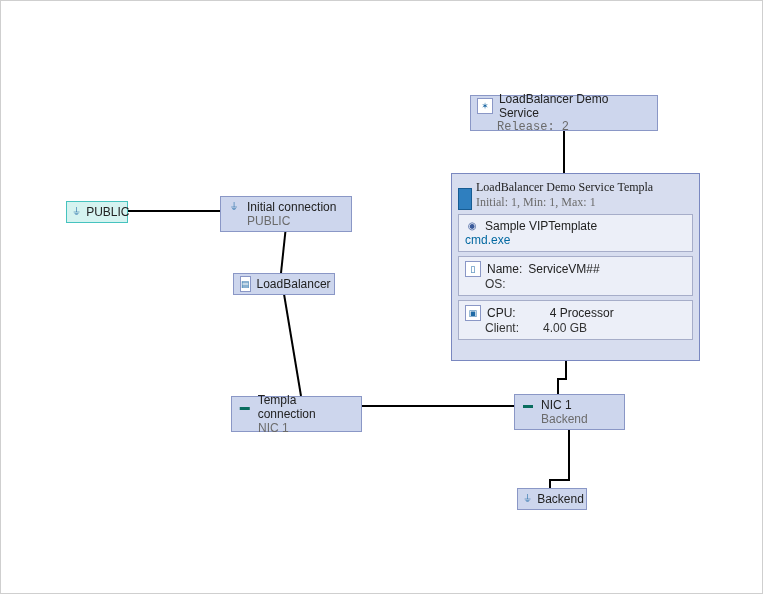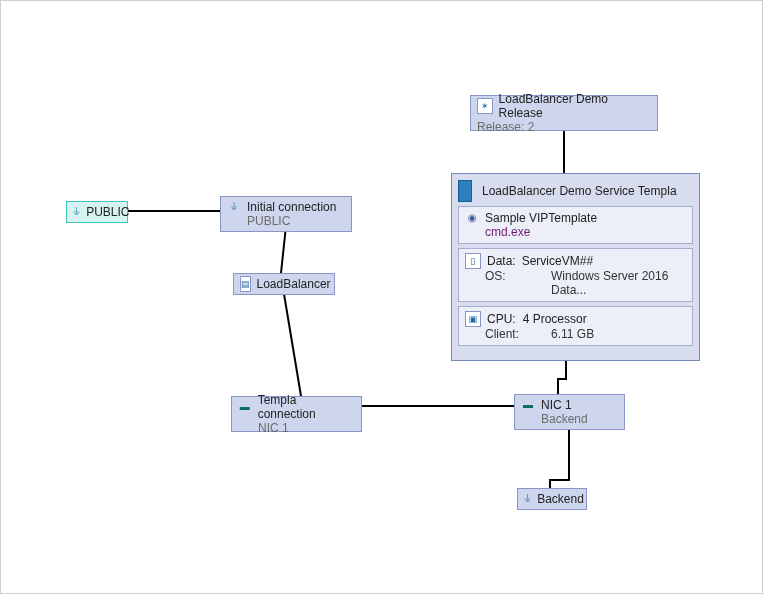--- a/index.html
+++ b/index.html
@@ -54,22 +54,22 @@
     padding: 6px;
   }
   .sub-box {
     box-sizing: border-box;
     border: 1px solid #a6adc9;
     background: #eceff8;
     padding: 4px 6px;
     margin-top: 4px;
   }
   .sub-box .title { color: #222; display: flex; align-items: center; gap: 6px; }
-  .sub-box .sub { color: #701a75; margin-left: 20px; }
-  .kv { display: flex; gap: 12px; margin-left: 20px; }
+  .sub-box .sub { color: #0369a1; }
+  .kv { display: flex; gap: 4px; margin-left: 20px; }
   .kv .k { min-width: 54px; }
   .icon {
     display: inline-block;
     width: 14px; height: 14px;
     text-align: center;
     line-height: 14px;
     font-size: 10px;
     color: #1f6aa5;
   }
   .icon.box {
@@ -143,60 +143,60 @@
     </div>
 
     <div class="node" style="left:516px; top:487px; width:70px; height:22px;">
       <span class="icon">⏚</span>
       <span class="text-main">Backend</span>
     </div>
 
     <div class="node two-line" style="left:469px; top:94px; width:188px; height:36px;">
       <div class="row1">
         <span class="icon box">✶</span>
-        <span class="text-main">LoadBalancer Demo Release</span>
-      </div>
-      <span class="text-sub" style="">Release: 2</span>
+        <span class="text-main">LoadBalancer Demo Service</span>
+      </div>
+      <span class="text-sub" style="margin-left:20px;font-family:Liberation Mono, monospace;">Release: 2</span>
     </div>
 
     <div class="bignode" style="left:450px; top:172px; width:249px; height:188px;">
-      <div style="display:flex; align-items:center; gap:6px;">
+      <div style="display:flex; align-items:flex-end; font-family:Liberation Serif, serif;">
         <div class="vm-icon"></div>
         <div style="flex:1; overflow:hidden;">
           <div class="text-main" style="white-space:nowrap; overflow:hidden;">LoadBalancer Demo Service Templa</div>
+          <div class="text-sub">Initial: 1, Min: 1, Max: 1</div>
         </div>
       </div>
 
       <div class="sub-box">
         <div class="title">
           <span class="icon" style="color:#3a5a9a;">◉</span>
           <span>Sample VIPTemplate</span>
         </div>
         <div class="sub">cmd.exe</div>
       </div>
 
       <div class="sub-box">
         <div class="title">
           <span class="icon box">▯</span>
-          <span>Data:</span>
+          <span>Name:</span>
           <span>ServiceVM##</span>
         </div>
         <div class="kv">
           <span class="k">OS:</span>
-          <span>Windows Server 2016 Data...</span>
         </div>
       </div>
 
       <div class="sub-box">
         <div class="title">
           <span class="icon box">▣</span>
           <span>CPU:</span>
-          <span style="margin-left:1px;">4 Processor</span>
+          <span style="margin-left:28px;">4 Processor</span>
         </div>
         <div class="kv">
           <span class="k">Client:</span>
-          <span>6.11 GB</span>
+          <span>4.00 GB</span>
         </div>
       </div>
     </div>
 
   </div>
 </div>
 
 </body></html>

